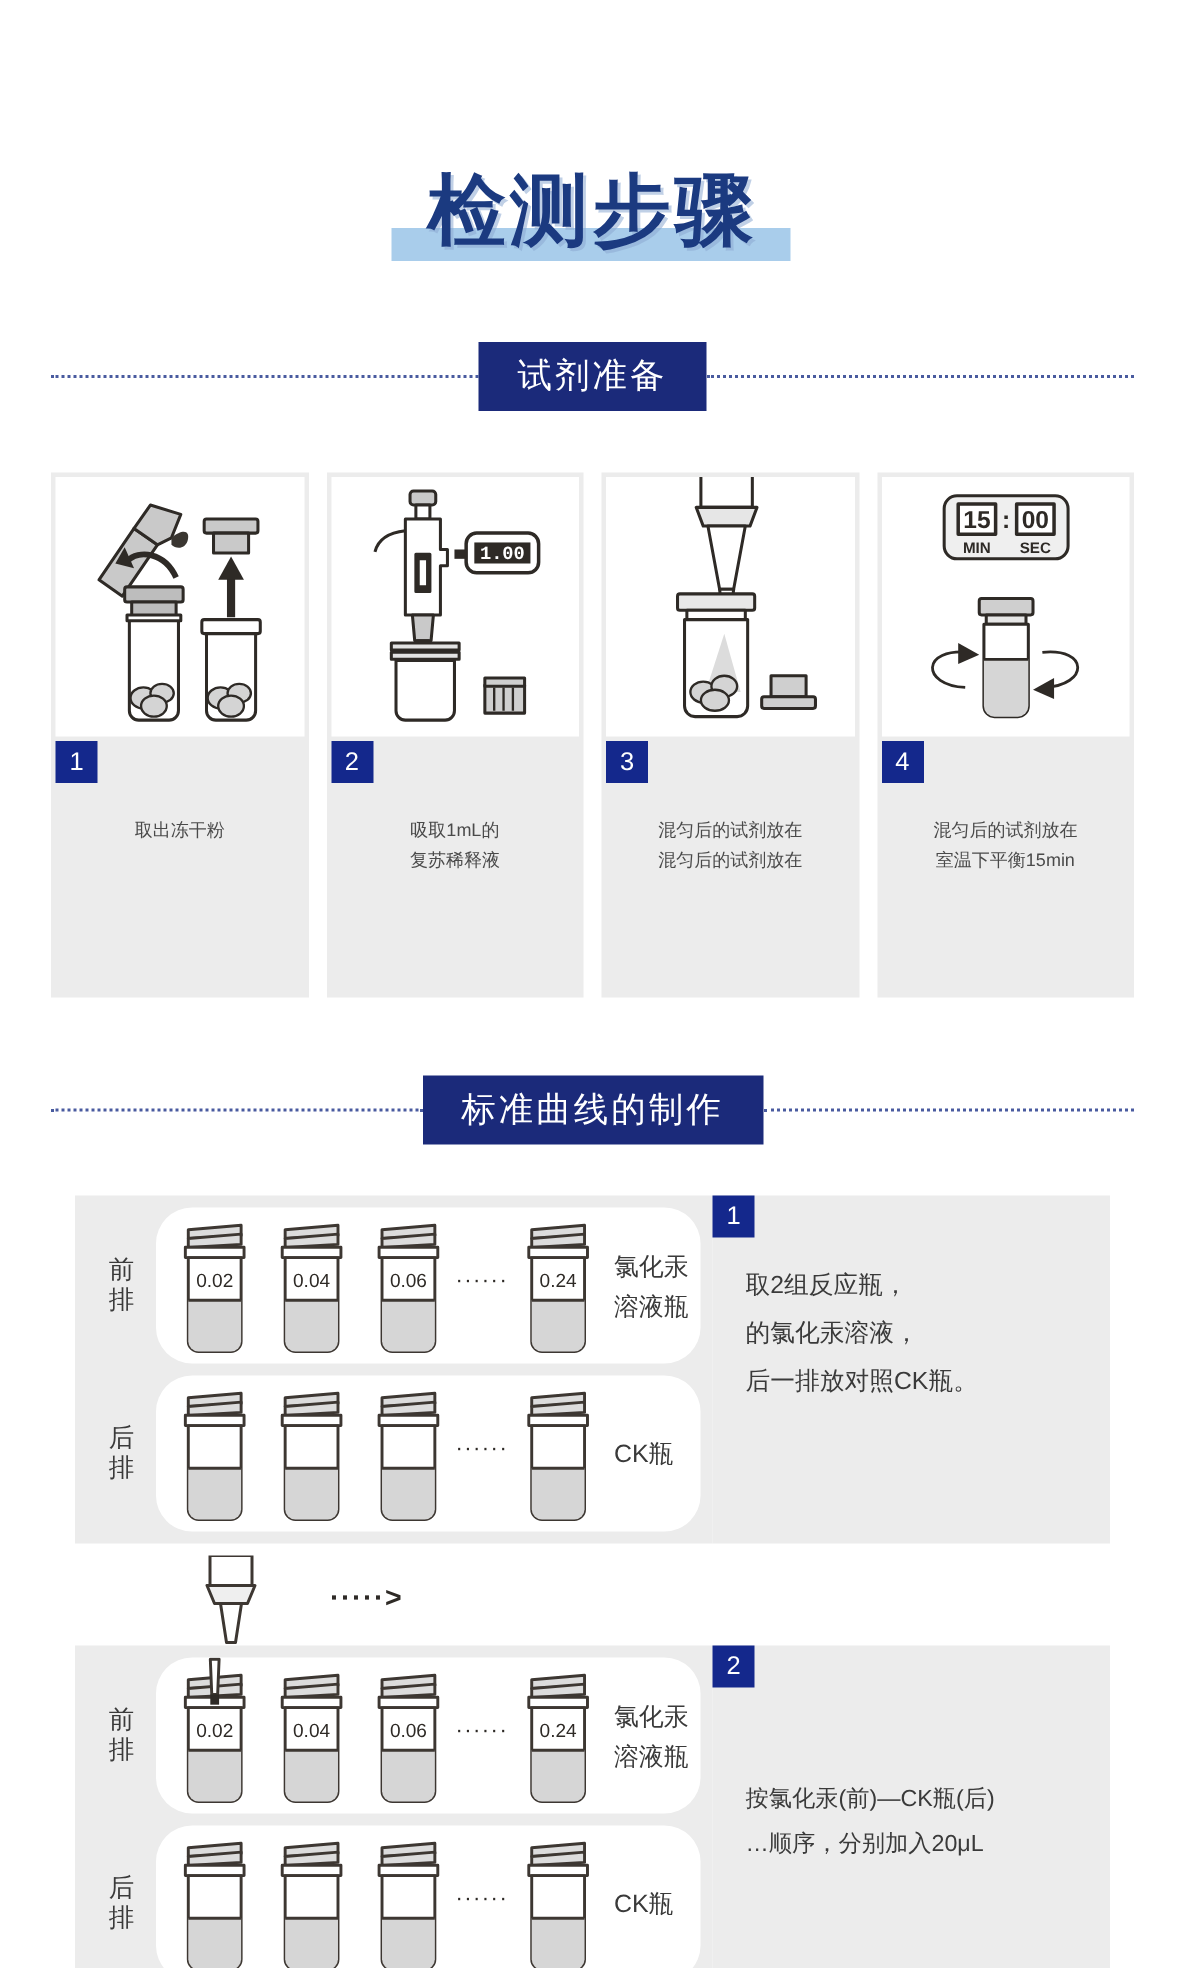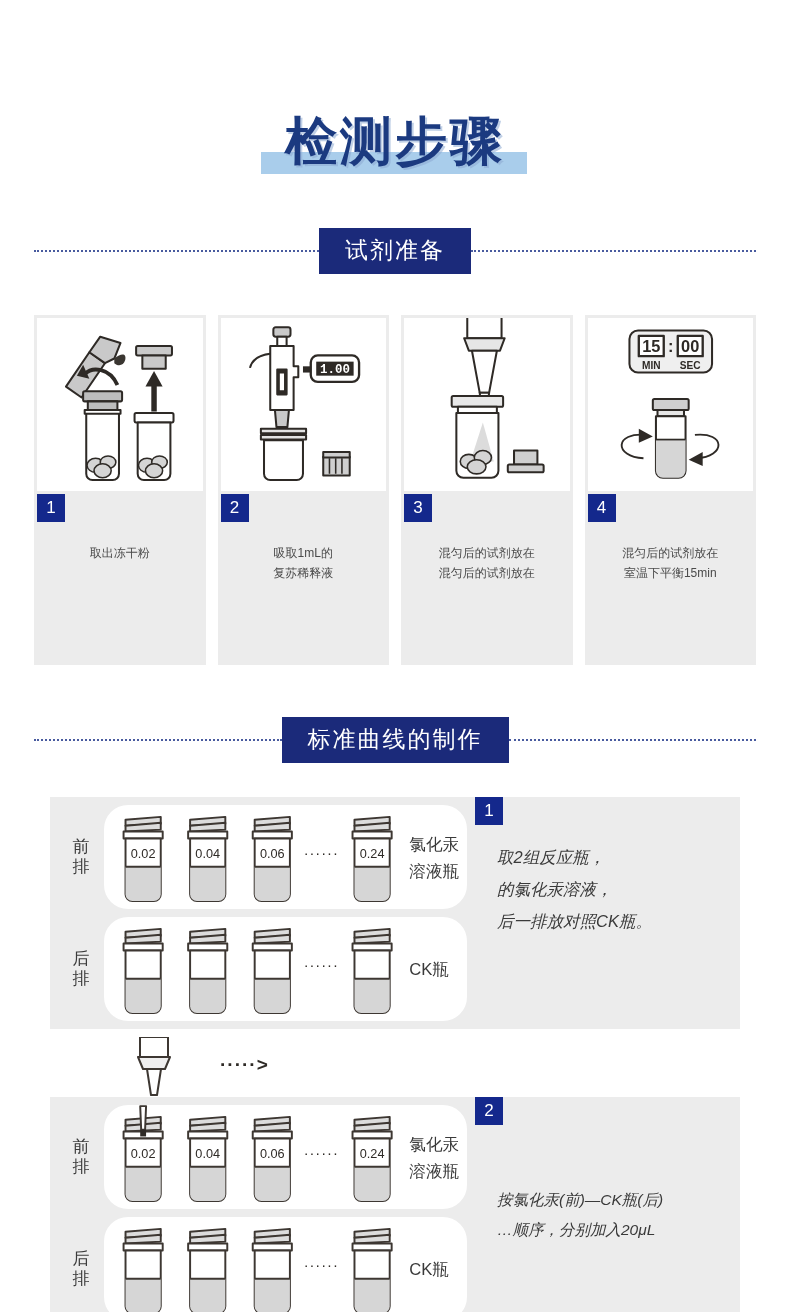--- a/index.html
+++ b/index.html
@@ -157,21 +157,20 @@
     width: 28px; height: 28px;
     background: #14288c;
     color: #fff;
     font-size: 17px;
     display: flex; align-items: center; justify-content: center;
   }
   .panel-text {
     font-size: 16.5px;
     line-height: 1.95;
     color: #3a3a3a;
-    font-style: italic;
   }
   .panel-text div { white-space: nowrap; }
 
   .pipette-strip {
     margin: 0 50px;
     height: 60px;
     position: relative;
   }
   .pipette-strip svg { position: absolute; left: 0; top: 0; }
 </style>

